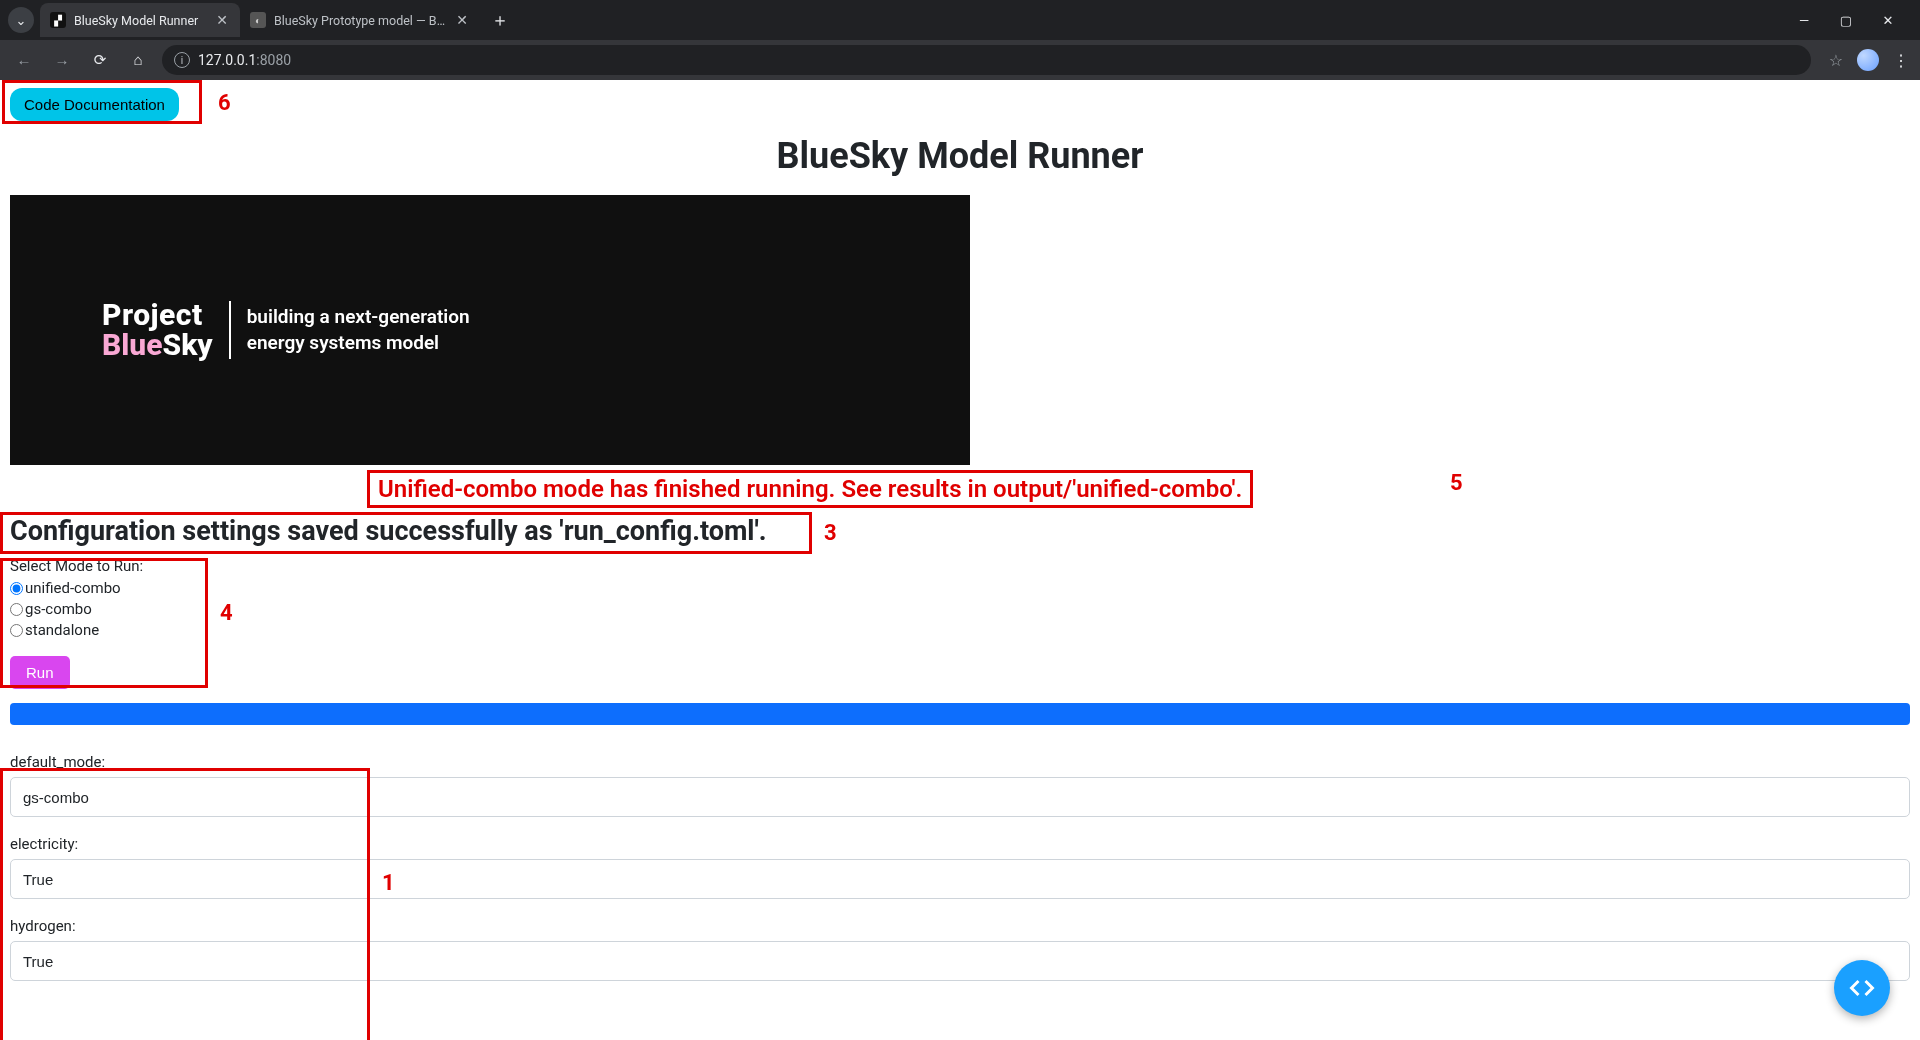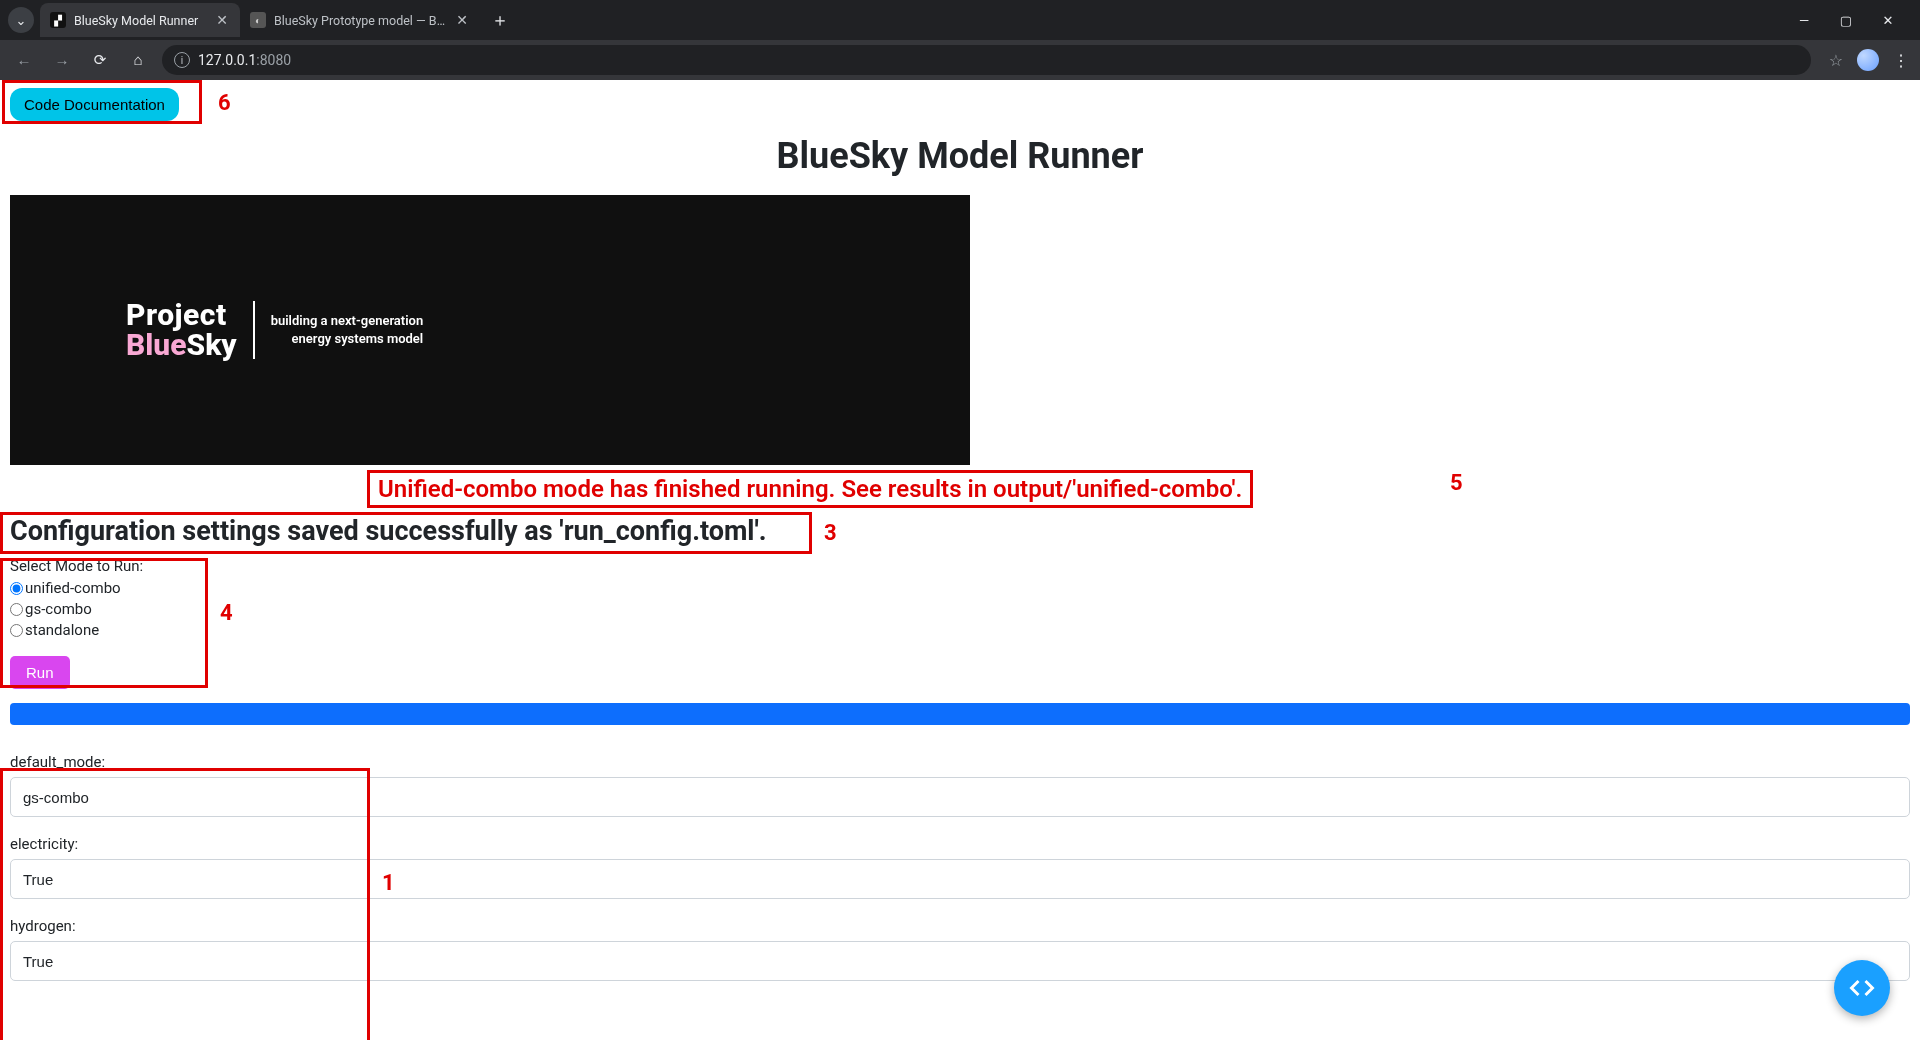--- a/index.html
+++ b/index.html
@@ -104,29 +104,29 @@
     font-size:36px;
     font-weight:700;
     color:#212529;
     margin:14px 0 18px;
   }
 
   .banner{
     width:960px;height:270px;
     background:#101010;color:#fff;
     display:flex;align-items:center;
-    padding-left:116px;gap:16px;
+    padding-left:92px;gap:16px;
     position:relative;
   }
   .banner .logo{display:flex;flex-direction:column;line-height:1;}
   .banner .logo .l1{font-size:30px;font-weight:800;letter-spacing:0.5px;}
   .banner .logo .l2{font-size:30px;font-weight:800;}
   .banner .logo .l2 .blue{color:#f9a8d4;}
   .banner .divider{width:2px;height:58px;background:#fff;}
-  .banner .tag{font-size:13px;font-weight:600;line-height:1.35;text-align:right;}
+  .banner .tag{font-size:19px;font-weight:600;line-height:1.35;}
 
   .config-saved{
     font-size:27px;font-weight:700;color:#212529;
     margin:50px 0 10px;
   }
 
   .mode-block{font-size:15px;color:#212529;margin-bottom:10px;}
   .mode-block .label{margin-bottom:4px;}
   .mode-block .opt{display:flex;align-items:center;gap:2px;margin-bottom:3px;font-size:15px;}
   .mode-block input[type=radio]{margin:0;}

